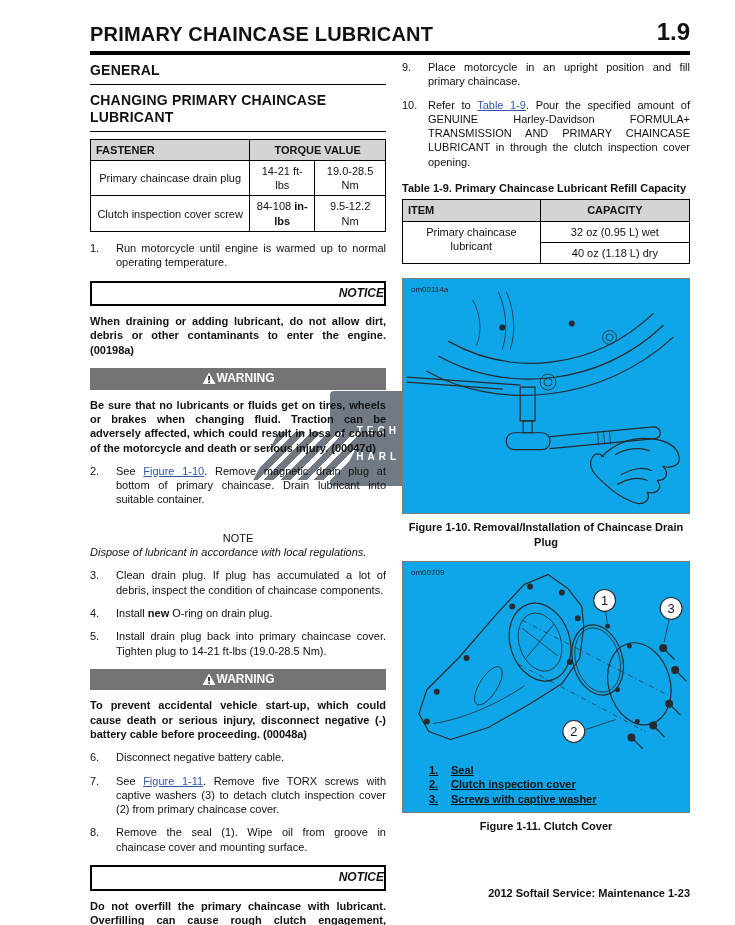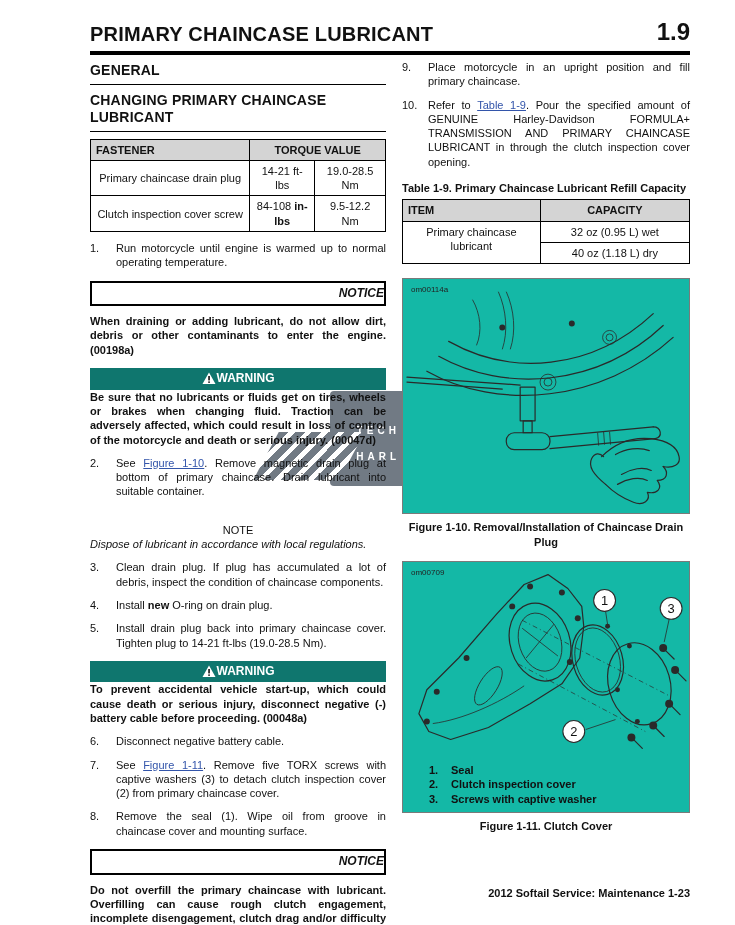--- a/index.html
+++ b/index.html
@@ -33,27 +33,27 @@
   th { background:#d4d4d4; font-weight:bold; text-align:left; }
   th.c, td.c { text-align:center; }
   .tbl-caption { font-weight:bold; text-align:left; font-size:11px; margin:12px 0 4px; }
   
   .step { display:flex; margin:9px 0; }
   .step-num { width:26px; flex:none; }
   .step-body { flex:1; text-align:justify; }
   
   .notice-box { border:2px solid #000; text-align:right; font-weight:bold; font-style:italic;
     font-size:12px; padding:3px 0; margin:11px 0 8px; }
-  .warn-bar { background:#0f766e; color:#fff; text-align:center; font-weight:bold; font-size:12px;
-    padding:3px 0; margin:11px 0 0; display:flex; justify-content:center; align-items:center; gap:1px; }
+  .warn-bar { background:#737373; color:#fff; text-align:center; font-weight:bold; font-size:12px;
+    padding:3px 0; margin:11px 0 8px; display:flex; justify-content:center; align-items:center; gap:1px; }
   .bold-just { font-weight:bold; text-align:justify; margin-bottom:8px; }
   .note-label { text-align:center; margin-top:24px; }
   .note-text { font-style:italic; text-align:justify; margin-bottom:8px; }
   
-  .figure-box { border:1px solid #7a7a7a; background:#14b8a6; position:relative; margin-top:10px; }
+  .figure-box { border:1px solid #7a7a7a; background:#0ea5e9; position:relative; margin-top:10px;text-decoration:underline; }
   .fig-code { position:absolute; top:6px; left:8px; font-size:8px; color:#222; }
   .fig-caption { font-weight:bold; text-align:center; font-size:11px; margin:6px 0 2px; }
   .legend { padding:2px 0 6px 26px; font-weight:bold; }
   .legend-row { display:flex; }
   .legend-num { width:22px; flex:none; }
   svg .ln { fill:none; stroke:#2a2a2a; stroke-width:1.2; stroke-linecap:round; stroke-linejoin:round; }
   svg .thin { fill:none; stroke:#2a2a2a; stroke-width:0.8; }
   svg .dash { fill:none; stroke:#2a2a2a; stroke-width:0.7; stroke-dasharray:5 3 1 3; }
   svg .filldark { fill:#2a2a2a; stroke:none; }
   svg .callout { fill:#fff; stroke:#2a2a2a; stroke-width:1.1; }

